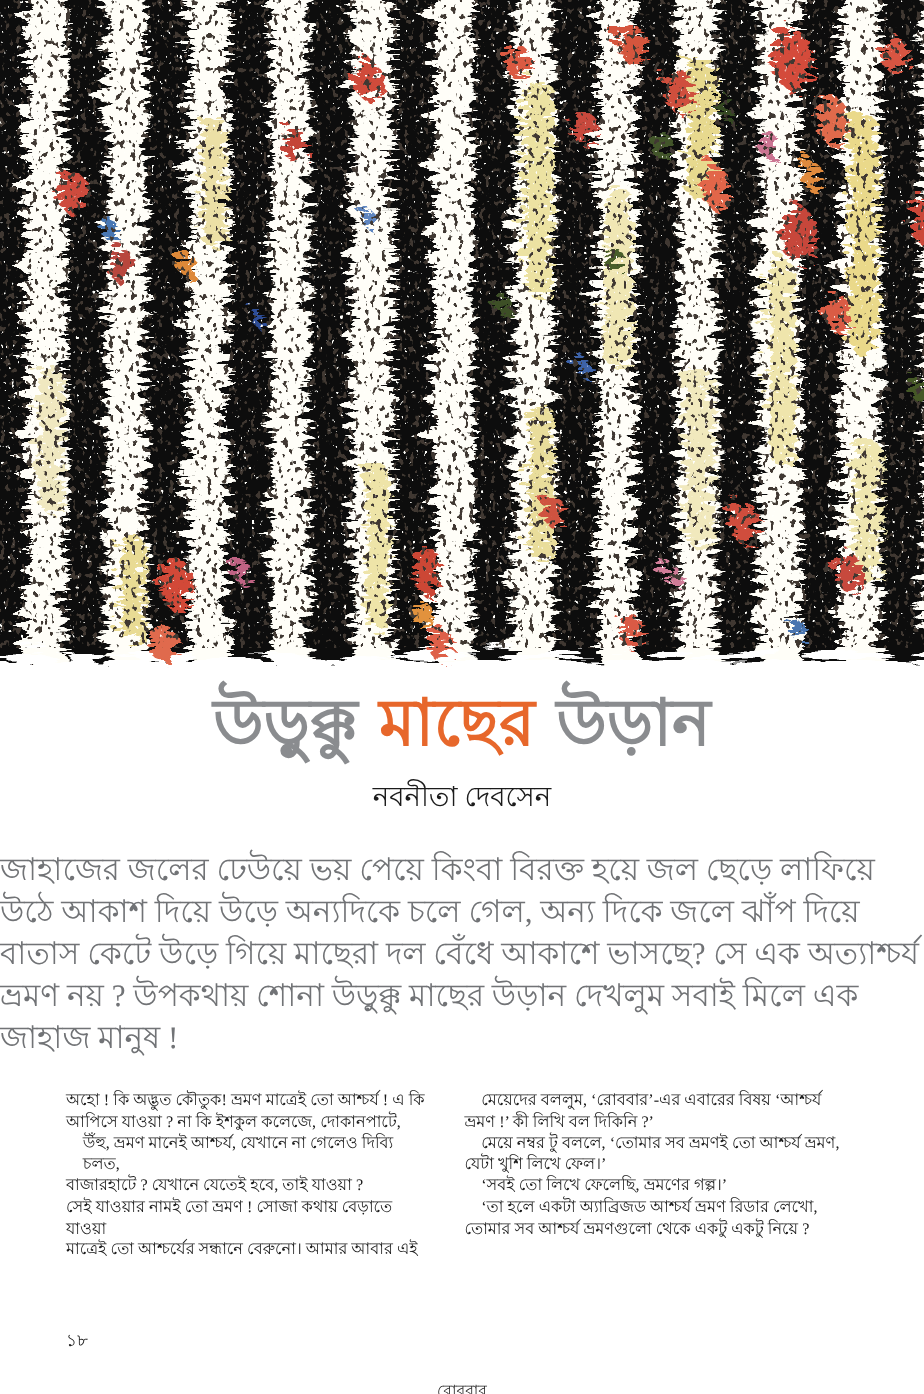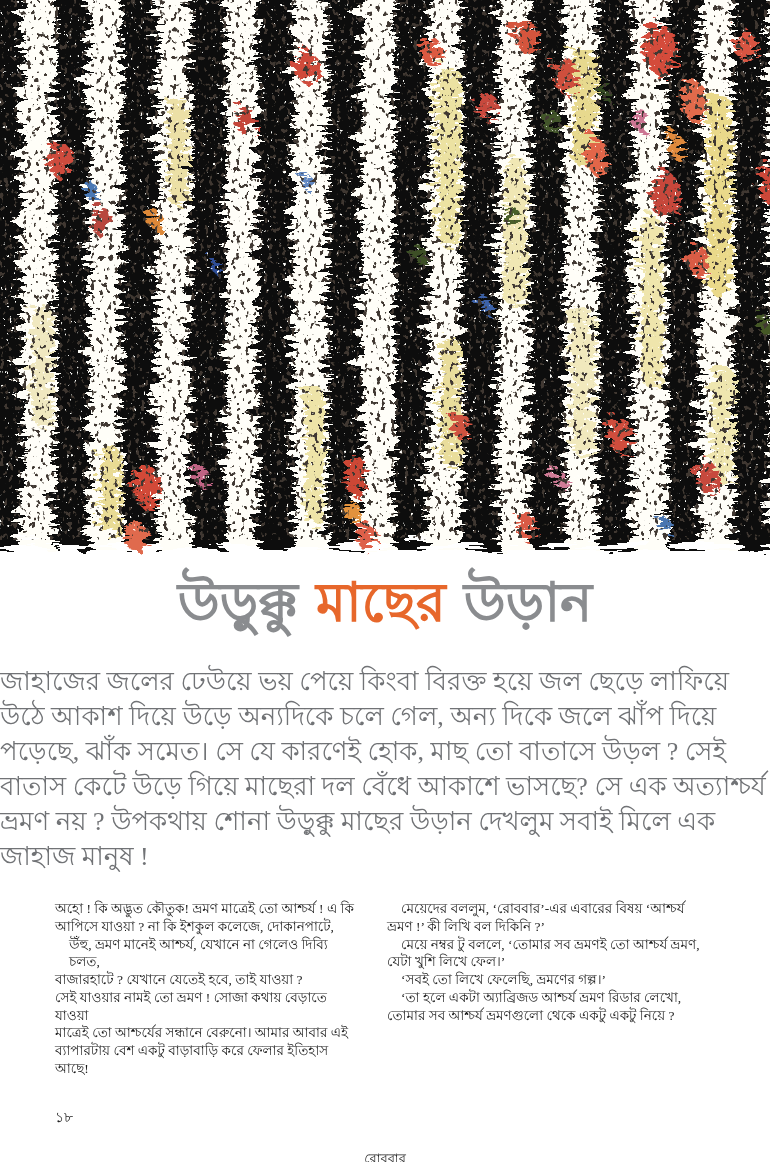--- a/index.html
+++ b/index.html
@@ -157,39 +157,38 @@
         <ellipse cx="555" cy="475" rx="7" ry="9" fill="#d07b97"></ellipse>
       </g>
 
       <rect x="0" y="0" width="770" height="540" filter="url(#speckdark)" fill="#000"></rect>
       <rect x="0" y="0" width="770" height="532" filter="url(#specklight)" fill="#fff"></rect>
     </svg>
   </div>
 
   <h1 class="title"><span class="w gray">উড়ুক্কু</span><span class="w orange">মাছের</span><span class="w gray">উড়ান</span></h1>
 
+  <div class="author">নবনীতা দেবসেন</div>
 
   <div class="lead">
     <div class="lead-line">জাহাজের জলের ঢেউয়ে ভয় পেয়ে কিংবা বিরক্ত হয়ে জল ছেড়ে লাফিয়ে</div>
     <div class="lead-line">উঠে আকাশ দিয়ে উড়ে অন্যদিকে চলে গেল, অন্য দিকে জলে ঝাঁপ দিয়ে</div>
-    <div class="lead-line">পড়েছে, ঝাঁক সমেত। সে যে কারণেই হোক, মাছ তো বাতাসে উড়ল ? সেই</div>
     <div class="lead-line">বাতাস কেটে উড়ে গিয়ে মাছেরা দল বেঁধে আকাশে ভাসছে? সে এক অত্যাশ্চর্য</div>
     <div class="lead-line">ভ্রমণ নয় ? উপকথায় শোনা উড়ুক্কু মাছের উড়ান দেখলুম সবাই মিলে এক</div>
     <div class="lead-line">জাহাজ মানুষ !</div>
   </div>
 
   <div class="cols">
     <div class="col-left">
       <div class="bline">অহো ! কি অদ্ভুত কৌতুক! ভ্রমণ মাত্রেই তো আশ্চর্য ! এ কি</div>
       <div class="bline">আপিসে যাওয়া ? না কি ইশকুল কলেজে, দোকানপাটে,</div>
       <div class="bline ind">উঁহু, ভ্রমণ মানেই আশ্চর্য, যেখানে না গেলেও দিব্যি চলত,</div>
       <div class="bline">বাজারহাটে ? যেখানে যেতেই হবে, তাই যাওয়া ?</div>
       <div class="bline">সেই যাওয়ার নামই তো ভ্রমণ ! সোজা কথায় বেড়াতে যাওয়া</div>
       <div class="bline">মাত্রেই তো আশ্চর্যের সন্ধানে বেরুনো। আমার আবার এই</div>
-      <div class="bline">ব্যাপারটায় বেশ একটু বাড়াবাড়ি করে ফেলার ইতিহাস আছে!</div>
     </div>
     <div class="col-right">
       <div class="bline ind">মেয়েদের বললুম, ‘রোববার’-এর এবারের বিষয় ‘আশ্চর্য</div>
       <div class="bline">ভ্রমণ !’ কী লিখি বল দিকিনি ?’</div>
       <div class="bline ind">মেয়ে নম্বর টু বললে, ‘তোমার সব ভ্রমণই তো আশ্চর্য ভ্রমণ,</div>
       <div class="bline">যেটা খুশি লিখে ফেল।’</div>
       <div class="bline ind">‘সবই তো লিখে ফেলেছি, ভ্রমণের গল্প।’</div>
       <div class="bline ind">‘তা হলে একটা অ্যাব্রিজড আশ্চর্য ভ্রমণ রিডার লেখো,</div>
       <div class="bline">তোমার সব আশ্চর্য ভ্রমণগুলো থেকে একটু একটু নিয়ে ?</div>
     </div>

